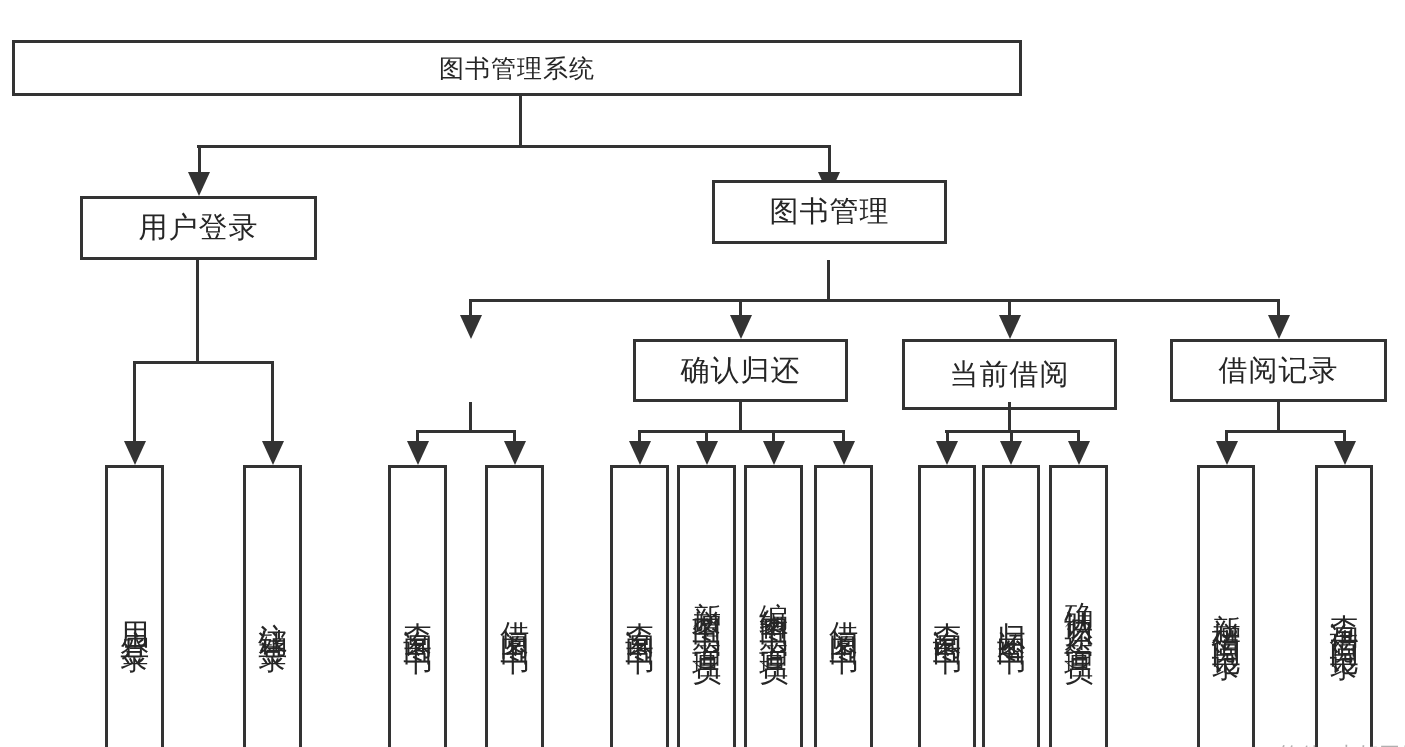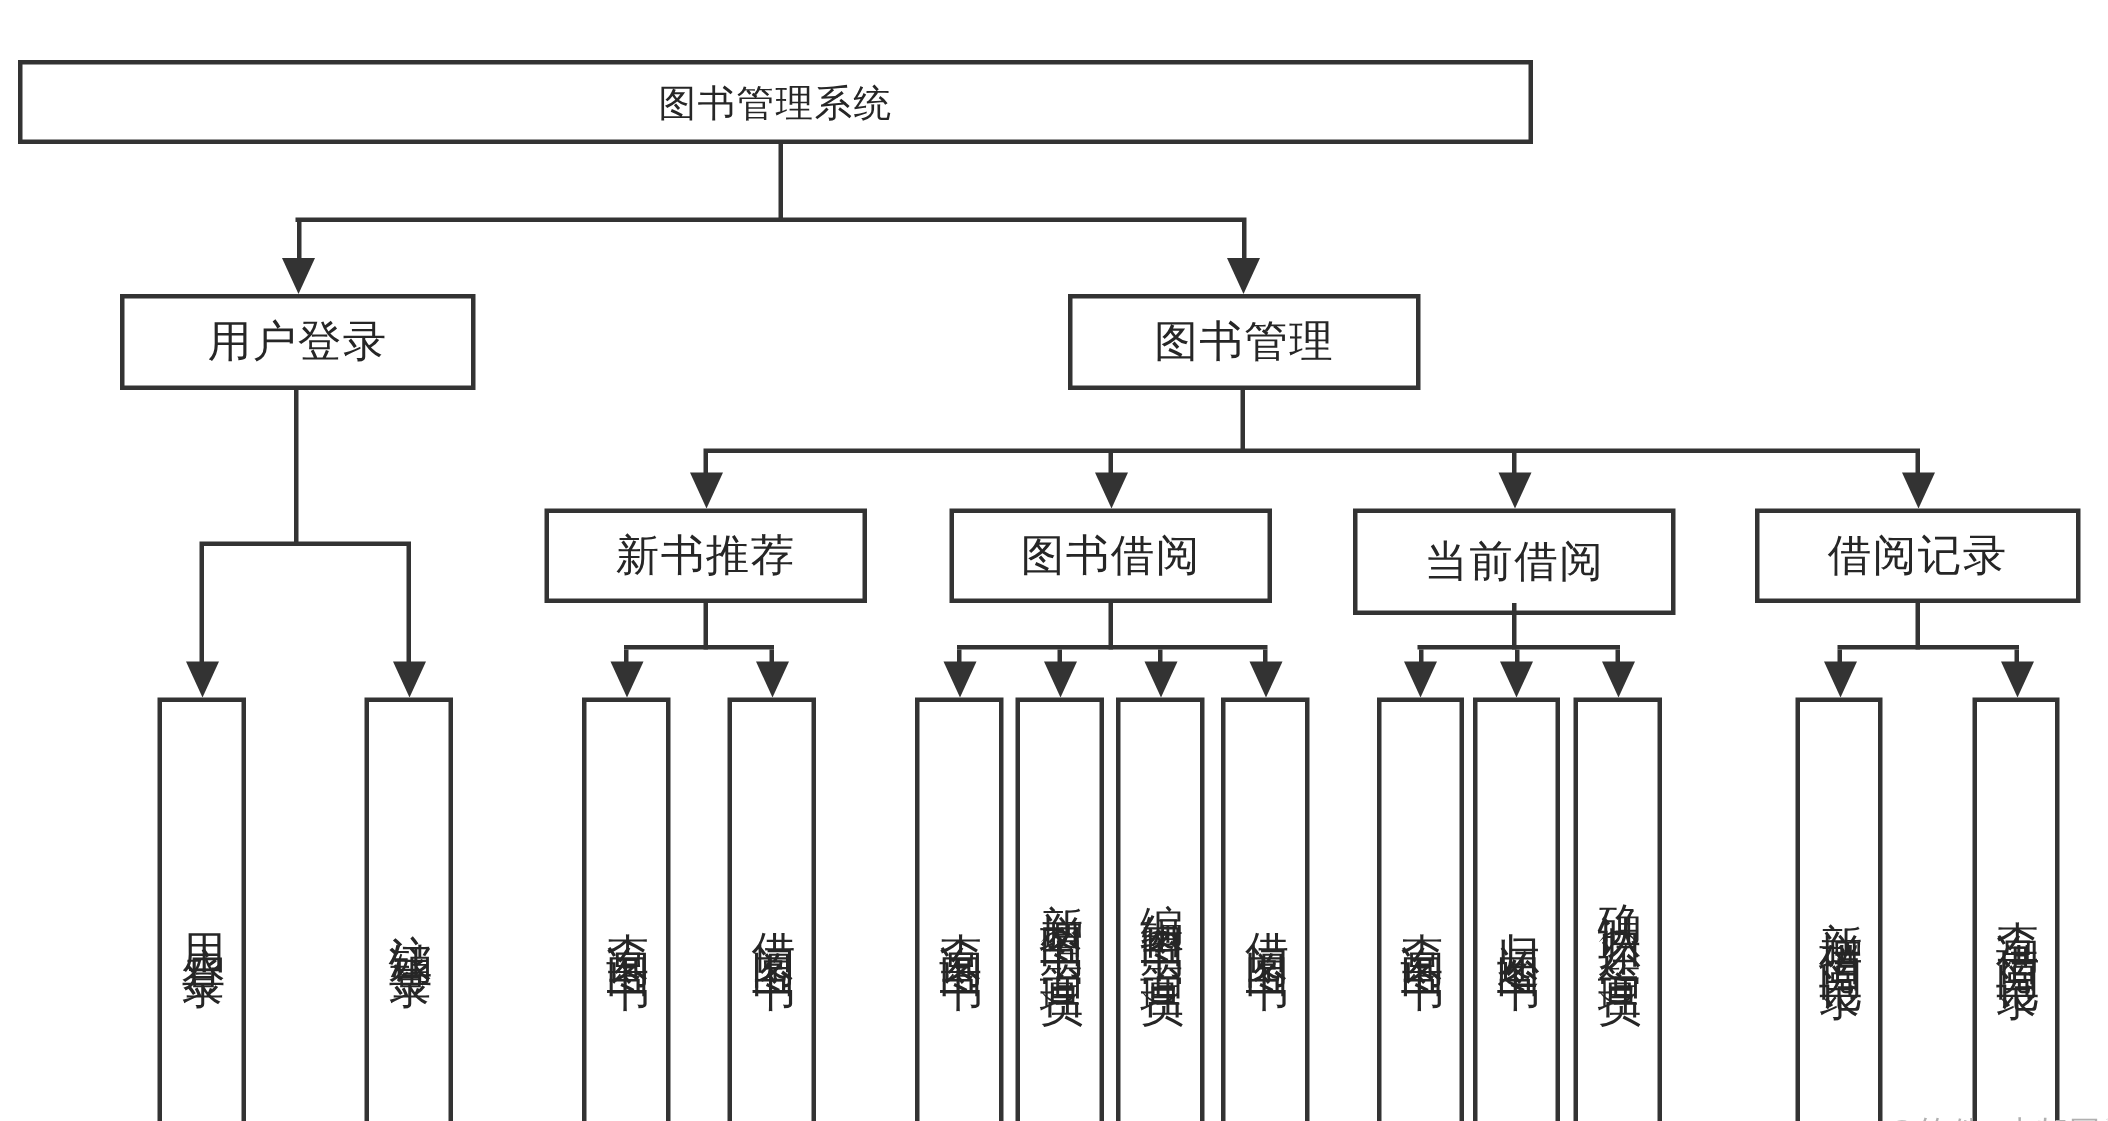--- a/index.html
+++ b/index.html
@@ -64,42 +64,41 @@
   <div class="box rootbox" style="left:12px;top:12px;width:1010px;height:56px;">图书管理系统</div>
 
   <div class="vline" style="left:519px;top:68px;height:50px;"></div>
   <div class="hline" style="left:197px;top:117px;width:634px;"></div>
   <div class="vline" style="left:198px;top:120px;height:26px;"></div>
   <div class="arrow" style="left:188px;top:144px;"></div>
   <div class="vline" style="left:828px;top:120px;height:26px;"></div>
   <div class="arrow" style="left:818px;top:144px;"></div>
 
   <div class="box l2box" style="left:80px;top:168px;width:237px;height:64px;">用户登录</div>
-  <div class="box l2box" style="left:712px;top:168px;width:235px;height:64px;">图书管理</div>
+  <div class="box l2box" style="left:712px;top:152px;width:235px;height:64px;">图书管理</div>
 
   <div class="vline" style="left:196px;top:232px;height:104px;"></div>
   <div class="hline" style="left:133px;top:333px;width:141px;"></div>
   <div class="vline" style="left:133px;top:336px;height:78px;"></div>
   <div class="arrow" style="left:124px;top:413px;"></div>
   <div class="vline" style="left:271px;top:336px;height:78px;"></div>
   <div class="arrow" style="left:262px;top:413px;"></div>
 
   <div class="vline" style="left:827px;top:232px;height:42px;"></div>
   <div class="hline" style="left:469px;top:271px;width:811px;"></div>
   <div class="vline" style="left:469px;top:274px;height:16px;"></div>
   <div class="arrow" style="left:460px;top:287px;"></div>
   <div class="vline" style="left:739px;top:274px;height:16px;"></div>
   <div class="arrow" style="left:730px;top:287px;"></div>
   <div class="vline" style="left:1008px;top:274px;height:16px;"></div>
   <div class="arrow" style="left:999px;top:287px;"></div>
   <div class="vline" style="left:1277px;top:274px;height:16px;"></div>
   <div class="arrow" style="left:1268px;top:287px;"></div>
 
-  <div class="box l3box" style="left:363px;top:311px;width:215px;height:63px;">新书推荐</div>
-  <div class="box l3box" style="left:633px;top:311px;width:215px;height:63px;">图书借阅</div>
+  <div class="box l3box" style="left:633px;top:311px;width:215px;height:63px;">确认归还</div>
   <div class="box l3box" style="left:902px;top:311px;width:215px;height:71px;">当前借阅</div>
   <div class="box l3box" style="left:1170px;top:311px;width:217px;height:63px;">借阅记录</div>
 
   <div class="vline" style="left:469px;top:374px;height:31px;"></div>
   <div class="hline" style="left:416px;top:402px;width:100px;"></div>
   <div class="vline" style="left:416px;top:405px;height:10px;"></div>
   <div class="arrow" style="left:407px;top:413px;"></div>
   <div class="vline" style="left:513px;top:405px;height:10px;"></div>
   <div class="arrow" style="left:504px;top:413px;"></div>
 

